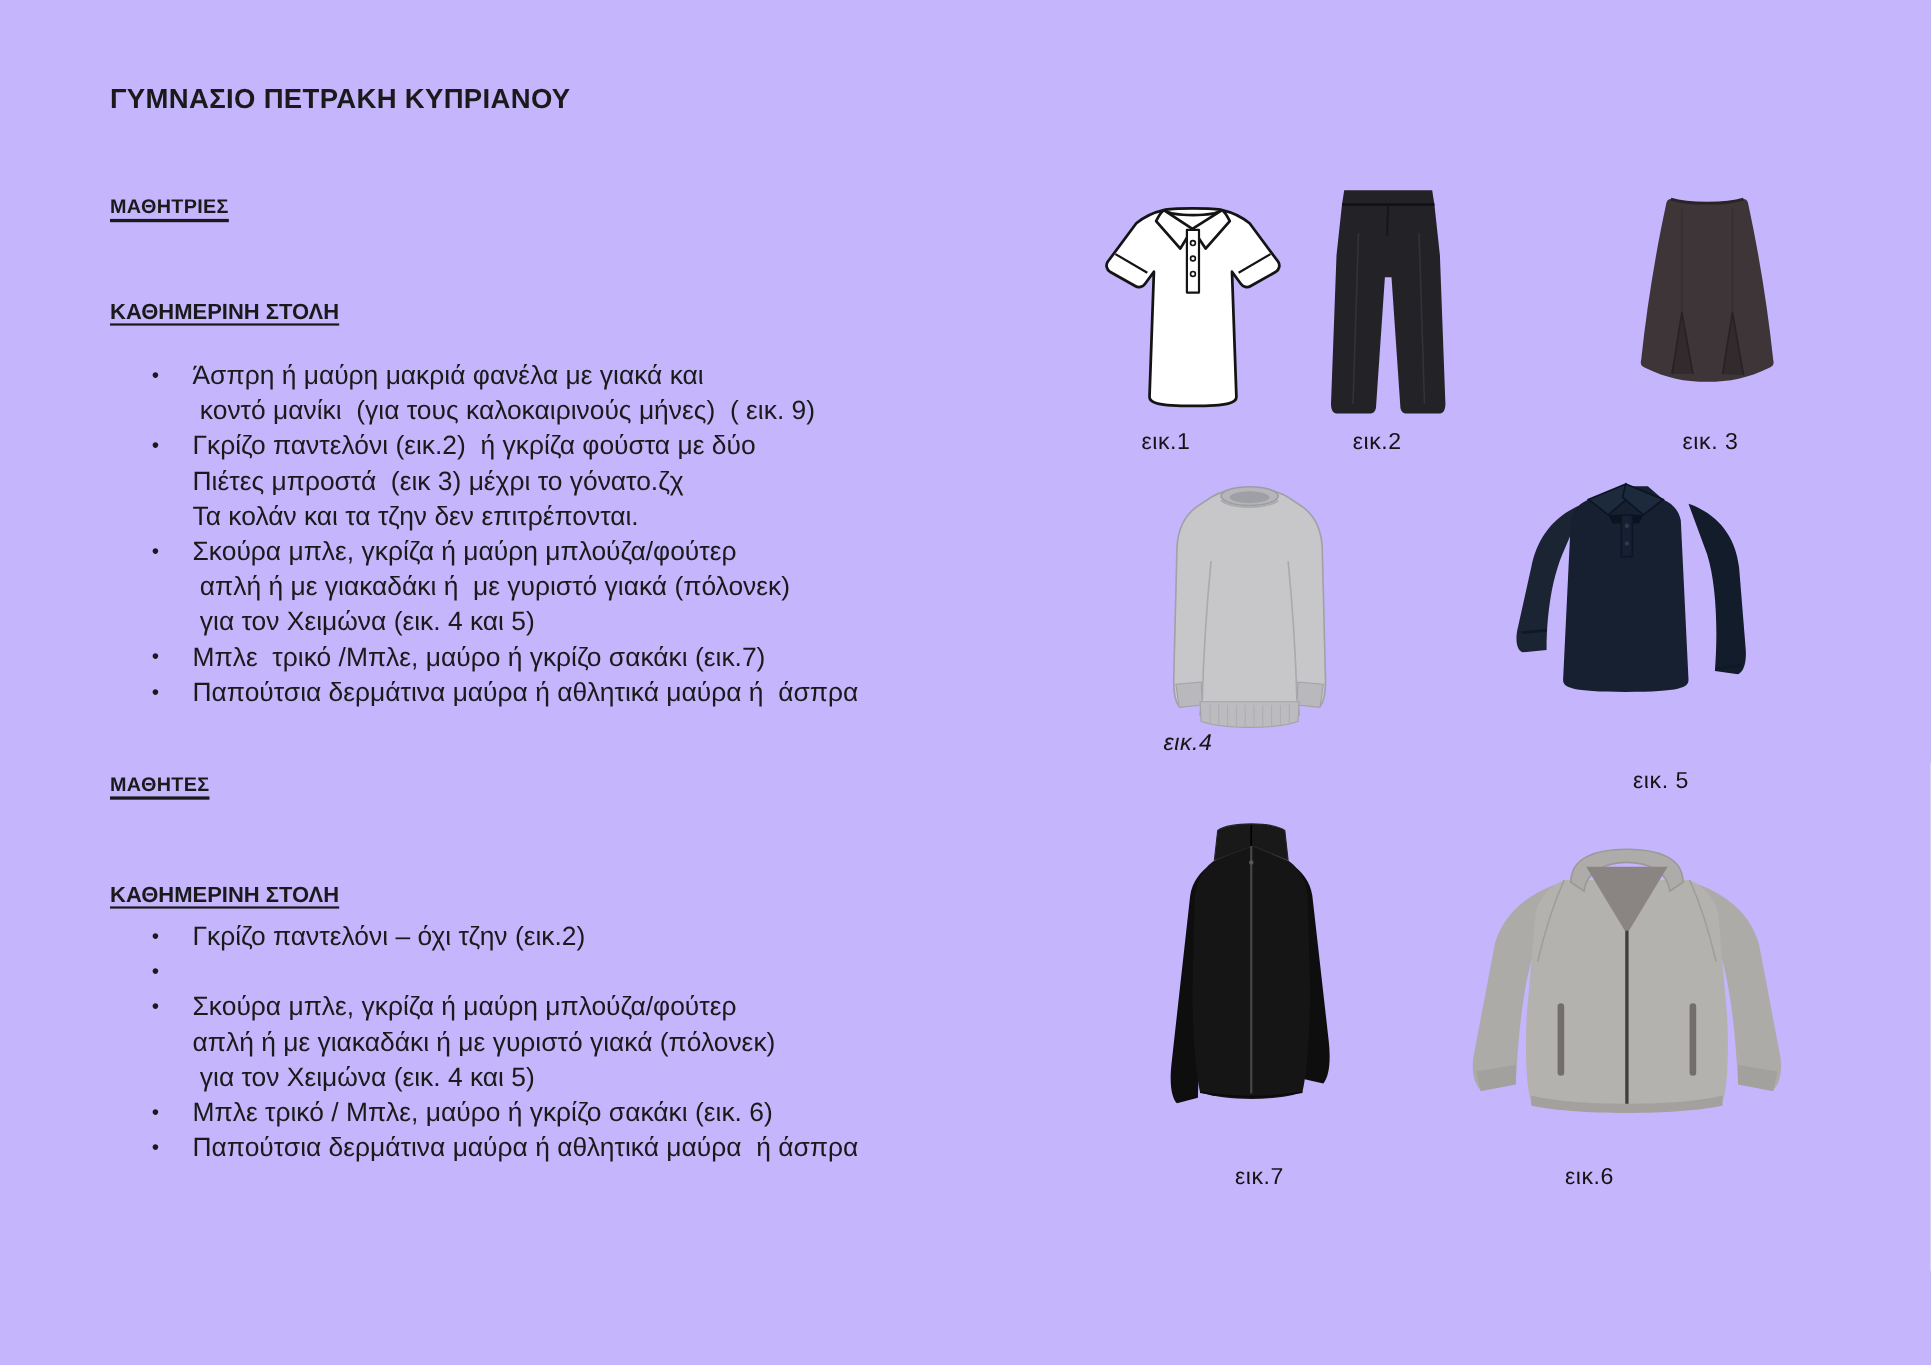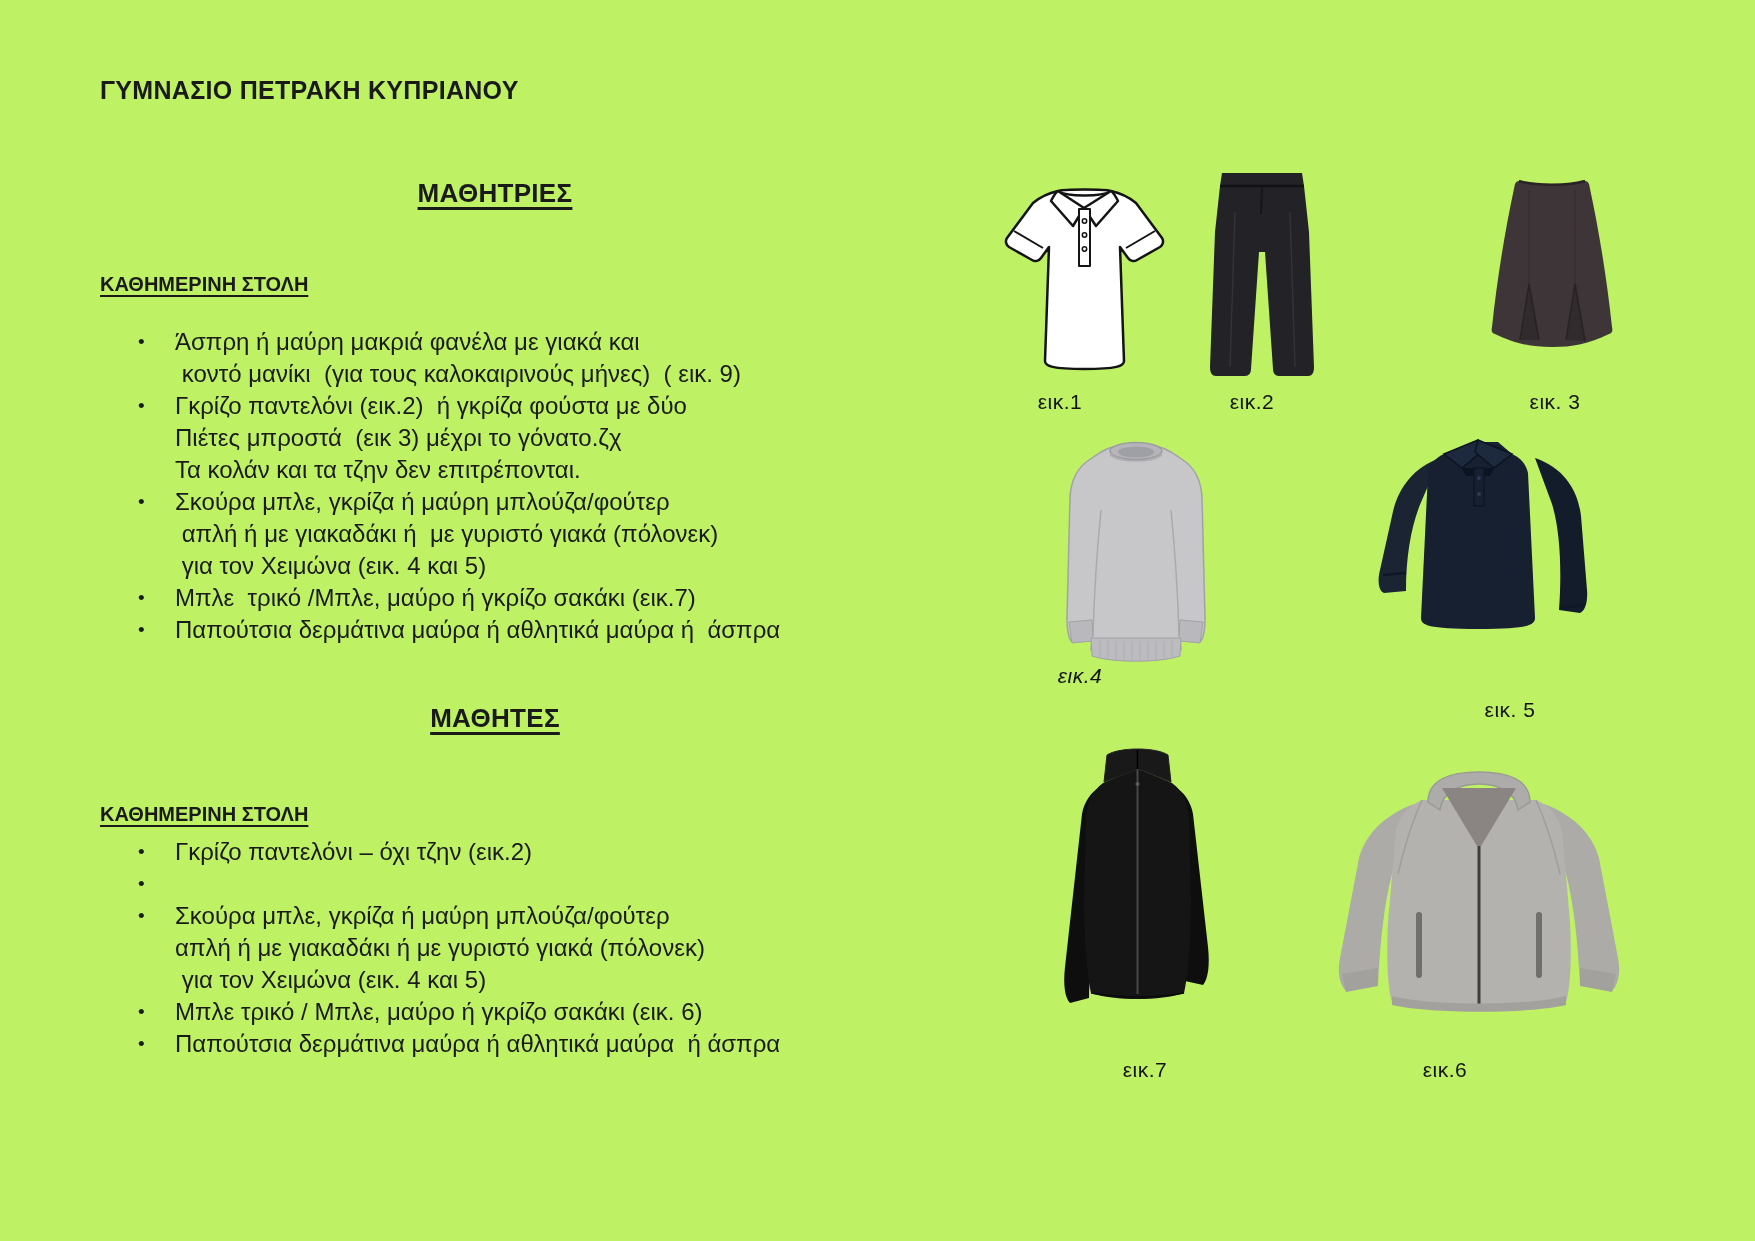--- a/index.html
+++ b/index.html
@@ -1,30 +1,30 @@
 <!DOCTYPE html>
 <html><head>
 <meta charset="utf-8">
 <style>
   html,body{margin:0;padding:0;background:#e8e8e8;}
   .page{
     position:relative;
     width:1755px;height:1241px;
-    background:#bef264;
+    background:#c4b5fd;
     font-family:"Liberation Sans", sans-serif;
     color:#1a1a1a;
     overflow:hidden;
   }
   .doc-title{
     position:absolute;left:100px;top:76px;
     font-size:25px;font-weight:700;letter-spacing:.3px;
   }
   .section-heading{
-    position:absolute;left:100px;width:790px;text-align:center;
-    font-size:26px;font-weight:700;
+    position:absolute;left:100px;width:790px;
+    font-size:18px;font-weight:700;
     text-decoration:underline;text-decoration-thickness:2.5px;text-underline-offset:5px;
     letter-spacing:.3px;
   }
   .girls-heading{top:178px;}
   .boys-heading{top:703px;}
   .sub-heading{
     position:absolute;left:100px;
     font-size:20px;font-weight:700;
     text-decoration:underline;text-decoration-thickness:2px;text-underline-offset:4px;margin-top:30px;
   }

